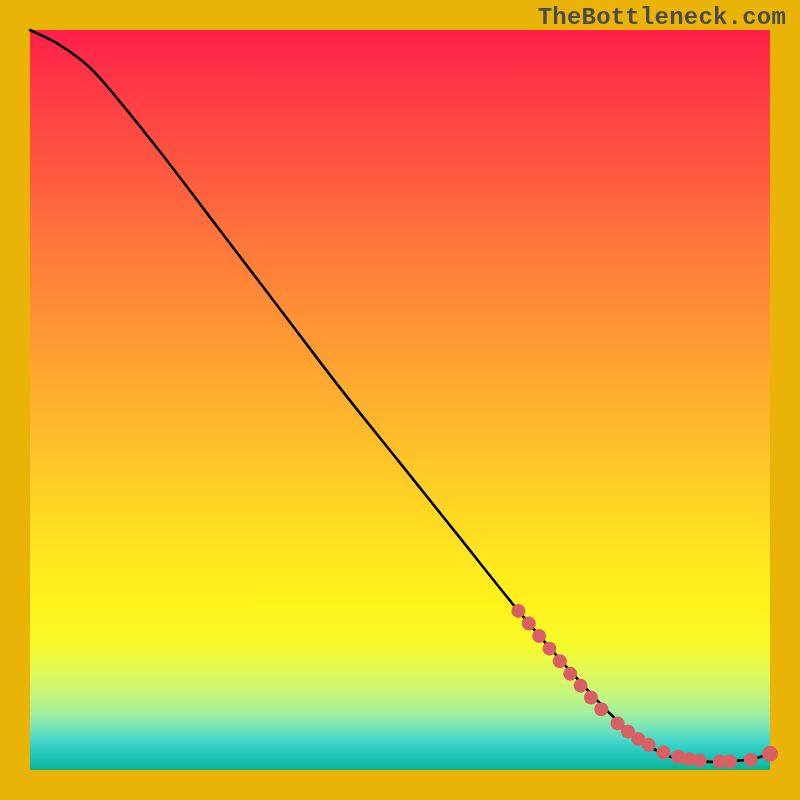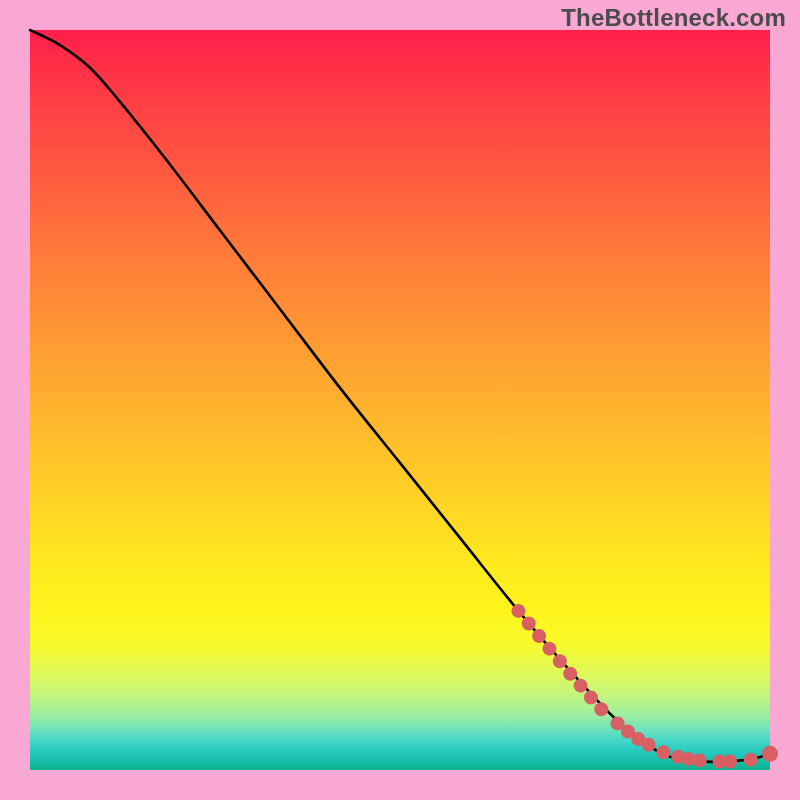--- a/index.html
+++ b/index.html
@@ -8,21 +8,22 @@
     width: 800px;
     height: 800px;
     background: #000;
     font-family: Arial, Helvetica, sans-serif;
     overflow: hidden;
   }
   .frame {
     position: relative;
     width: 800px;
     height: 800px;
-    background: #f9a8d4;
+    background: #eab308;
+    font-family: Liberation Mono, monospace;
   }
   .watermark {
     position: absolute;
     top: 4px;
     right: 14px;
     color: #4b4b4b;
     font-size: 24px;
     font-weight: 600;
     letter-spacing: 0.2px;
     user-select: none;

